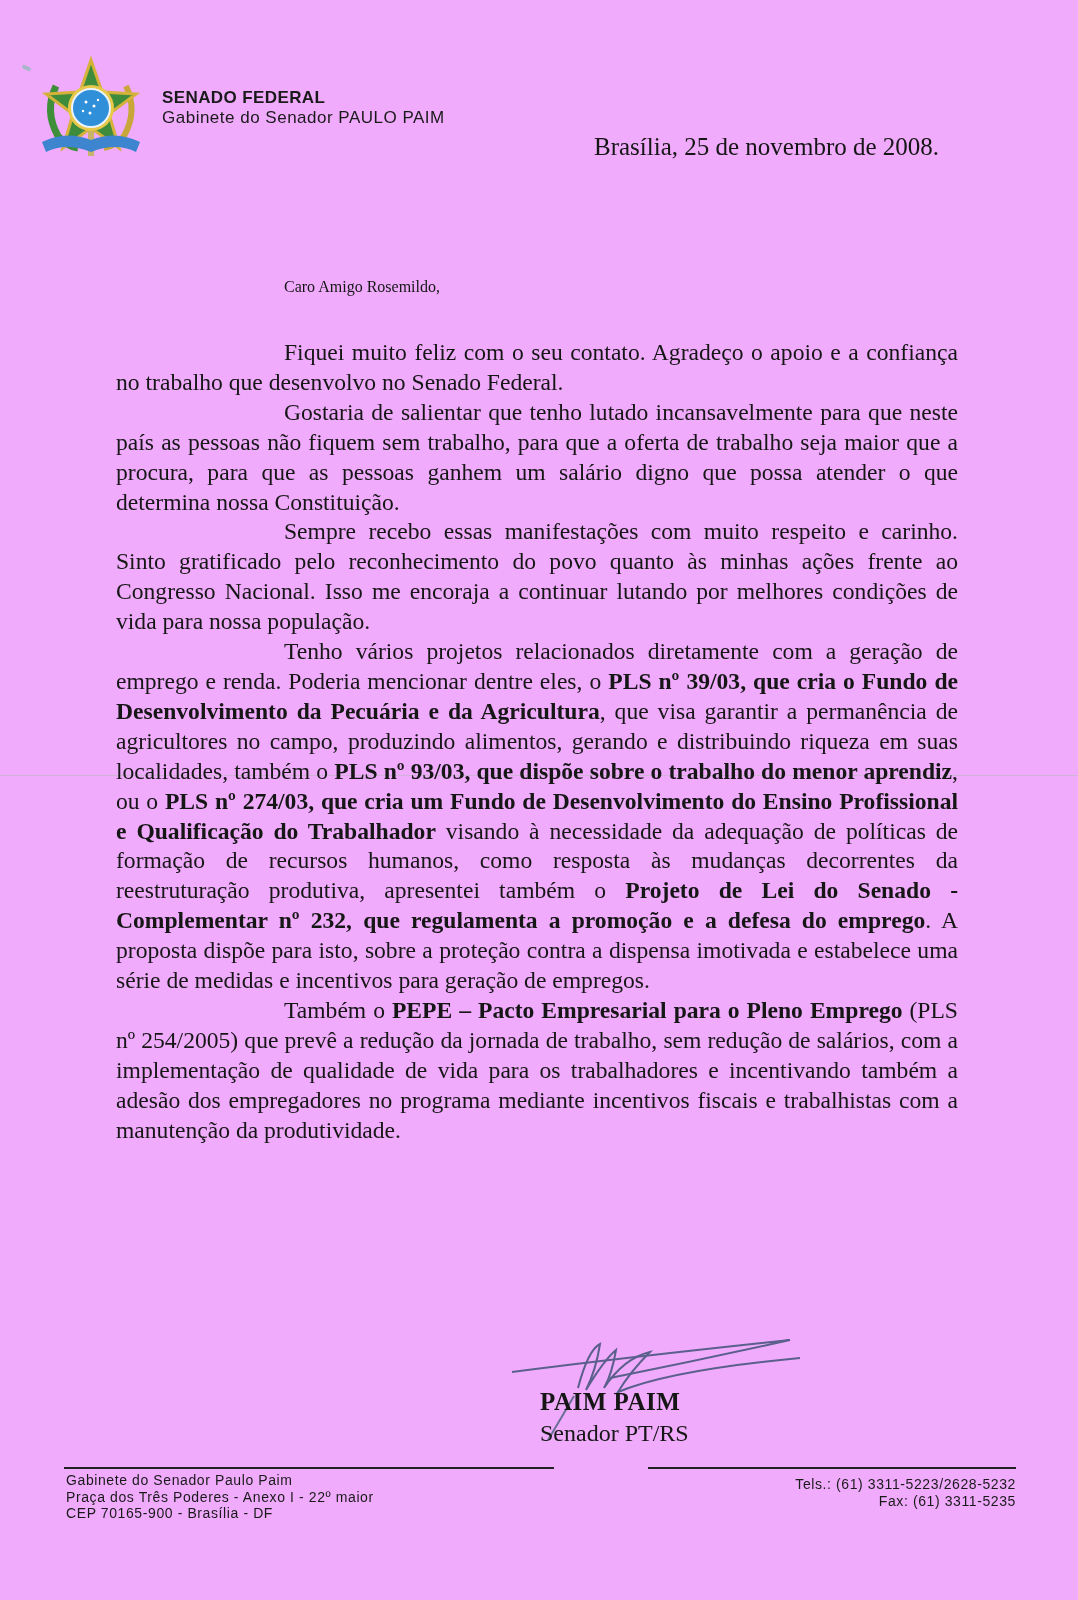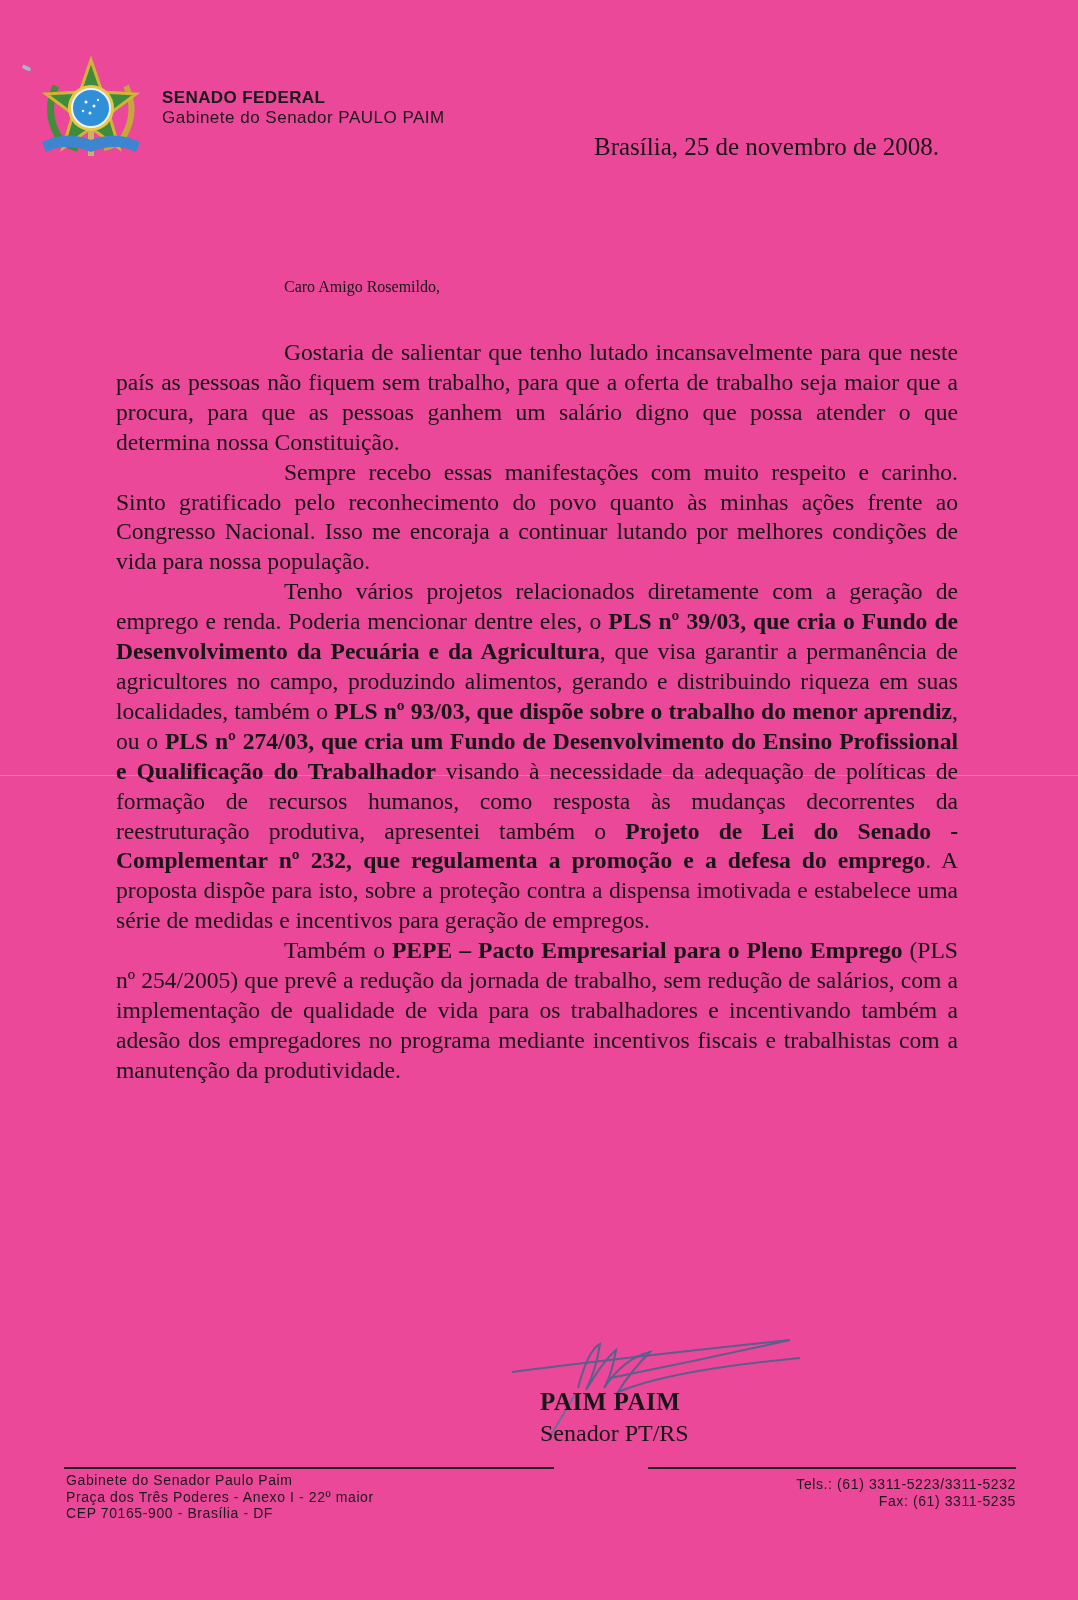--- a/index.html
+++ b/index.html
@@ -1,17 +1,17 @@
 <!DOCTYPE html>
 <html><head>
 <meta charset="utf-8">
 <style>
   html, body { margin: 0; padding: 0; background: #ffffff; }
   body { width: 1078px; height: 1600px; position: relative; overflow: hidden; font-family: "Liberation Serif", serif; color: #161616; }
-  .page { position: absolute; left: 0; top: 0; width: 1078px; height: 1600px; background: #ec4899; }
+  .page { position: absolute; left: 0; top: 0; width: 1078px; height: 1600px; background: #f0abfc; }
 
   .emblem { position: absolute; left: 36px; top: 56px; width: 110px; height: 108px; }
   .speck { position: absolute; left: 22px; top: 66px; width: 9px; height: 4px; background: #a8b7c8; border-radius: 3px; transform: rotate(25deg); }
 
   .hdr { position: absolute; left: 162px; top: 88px; font-family: "Liberation Sans", sans-serif; color: #1a1a1a; }
   .hdr .org { font-weight: bold; font-size: 17px; letter-spacing: 0.4px; line-height: 20px; }
   .hdr .office { font-size: 17px; line-height: 20px; letter-spacing: 0.5px; }
 
   .date { position: absolute; left: 582px; top: 133px; font-size: 25px; margin-left: 12px; }
 
@@ -67,20 +67,21 @@
     <div class="office">Gabinete do Senador PAULO PAIM</div>
   </div>
 
   <div class="date">Brasília, 25 de novembro de 2008.</div>
 
   <div class="salutation">Caro Amigo Rosemildo,</div>
 
   <div class="fold"></div>
 
   <div class="body" id="letter-body">
+      <p><span>Fiquei muito feliz com o seu contato. Agradeço o apoio e a confiança no trabalho que desenvolvo no Senado Federal.</span></p>
       <p><span>Gostaria de salientar que tenho lutado incansavelmente para que neste país as pessoas não fiquem sem trabalho, para que a oferta de trabalho seja maior que a procura, para que as pessoas ganhem um salário digno que possa atender o que determina nossa Constituição.</span></p>
       <p><span>Sempre recebo essas manifestações com muito respeito e carinho. Sinto gratificado pelo reconhecimento do povo quanto às minhas ações frente ao Congresso Nacional. Isso me encoraja a continuar lutando por melhores condições de vida para nossa população.</span></p>
       <p><span>Tenho vários projetos relacionados diretamente com a geração de emprego e renda. Poderia mencionar dentre eles, o </span><b>PLS nº 39/03, que cria o Fundo de Desenvolvimento da Pecuária e da Agricultura</b><span>, que visa garantir a permanência de agricultores no campo, produzindo alimentos, gerando e distribuindo riqueza em suas localidades, também o </span><b>PLS nº 93/03, que dispõe sobre o trabalho do menor aprendiz</b><span>, ou o </span><b>PLS nº 274/03, que cria um Fundo de Desenvolvimento do Ensino Profissional e Qualificação do Trabalhador</b><span> visando à necessidade da adequação de políticas de formação de recursos humanos, como resposta às mudanças decorrentes da reestruturação produtiva, apresentei também o </span><b>Projeto de Lei do Senado - Complementar nº 232, que regulamenta a promoção e a defesa do emprego</b><span>. A proposta dispõe para isto, sobre a proteção contra a dispensa imotivada e estabelece uma série de medidas e incentivos para geração de empregos.</span></p>
       <p><span>Também o </span><b>PEPE – Pacto Empresarial para o Pleno Emprego</b><span> (PLS nº 254/2005) que prevê a redução da jornada de trabalho, sem redução de salários, com a implementação de qualidade de vida para os trabalhadores e incentivando também a adesão dos empregadores no programa mediante incentivos fiscais e trabalhistas com a manutenção da produtividade.</span></p>
     </div>
 
 
   <svg class="sig-svg" viewBox="0 0 300 120">
     <path d="M12 42 Q120 28 290 10 Q200 30 110 48" fill="none" stroke="#5a5f8c" stroke-width="2"></path>
     <path d="M78 58 Q88 20 100 14 Q96 40 86 60 Q104 30 116 20 Q112 44 104 58 Q124 28 150 22 Q130 42 118 62 Q170 40 300 28" fill="none" stroke="#5a5f8c" stroke-width="2"></path>
@@ -93,17 +94,17 @@
   <div class="rule-left"></div>
   <div class="rule-right"></div>
 
   <div class="foot-left">
     <div>Gabinete do Senador Paulo Paim</div>
     <div>Praça dos Três Poderes - Anexo I - 22º maior</div>
     <div>CEP 70165-900 - Brasília - DF</div>
   </div>
 
   <div class="foot-right">
-    <div>Tels.: (61) 3311-5223/3311-5232</div>
+    <div>Tels.: (61) 3311-5223/2628-5232</div>
     <div>Fax: (61) 3311-5235</div>
   </div>
 
 </div>
 
 </body></html>

